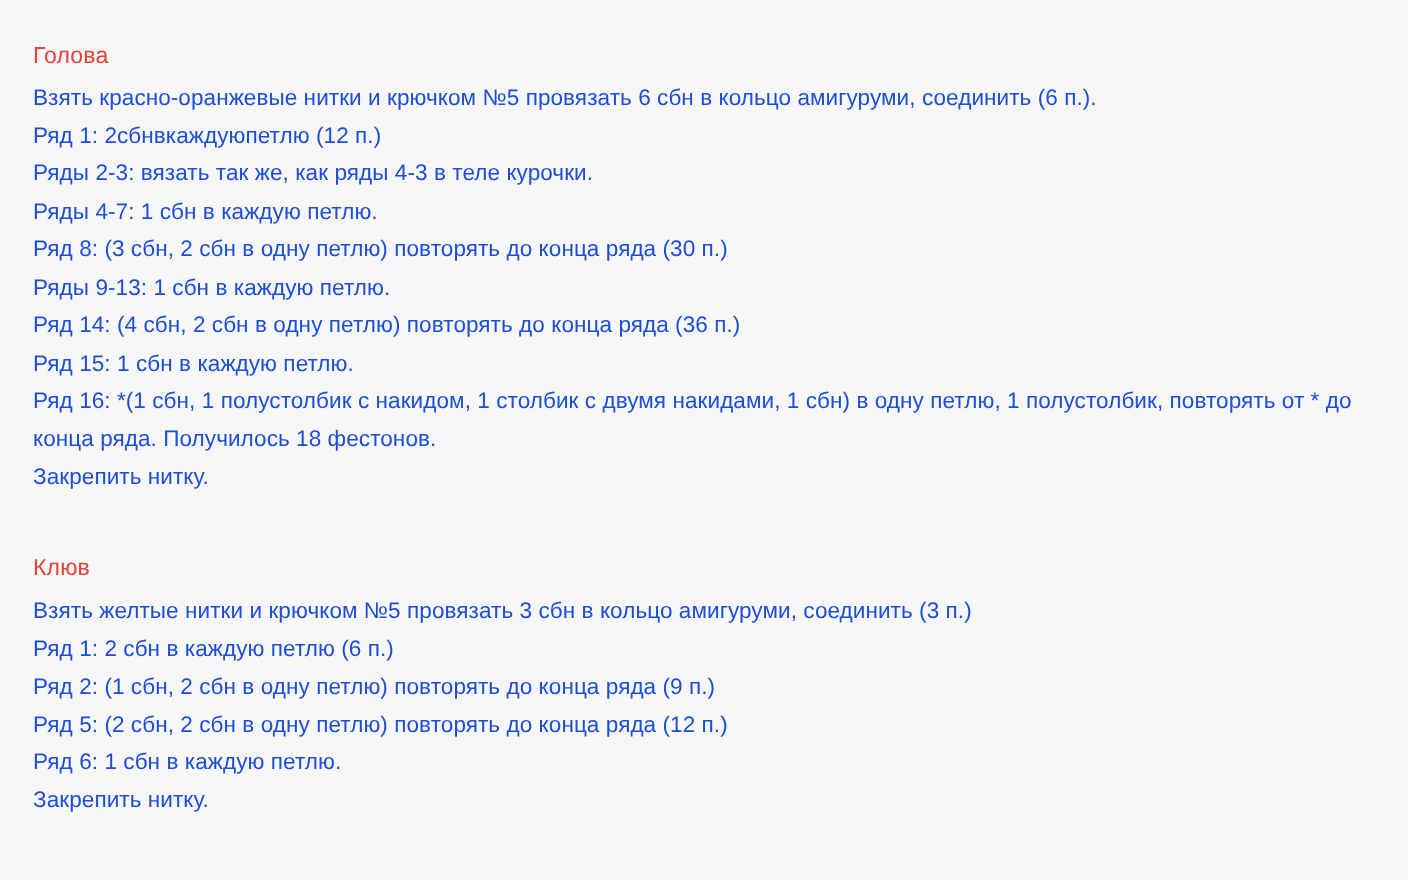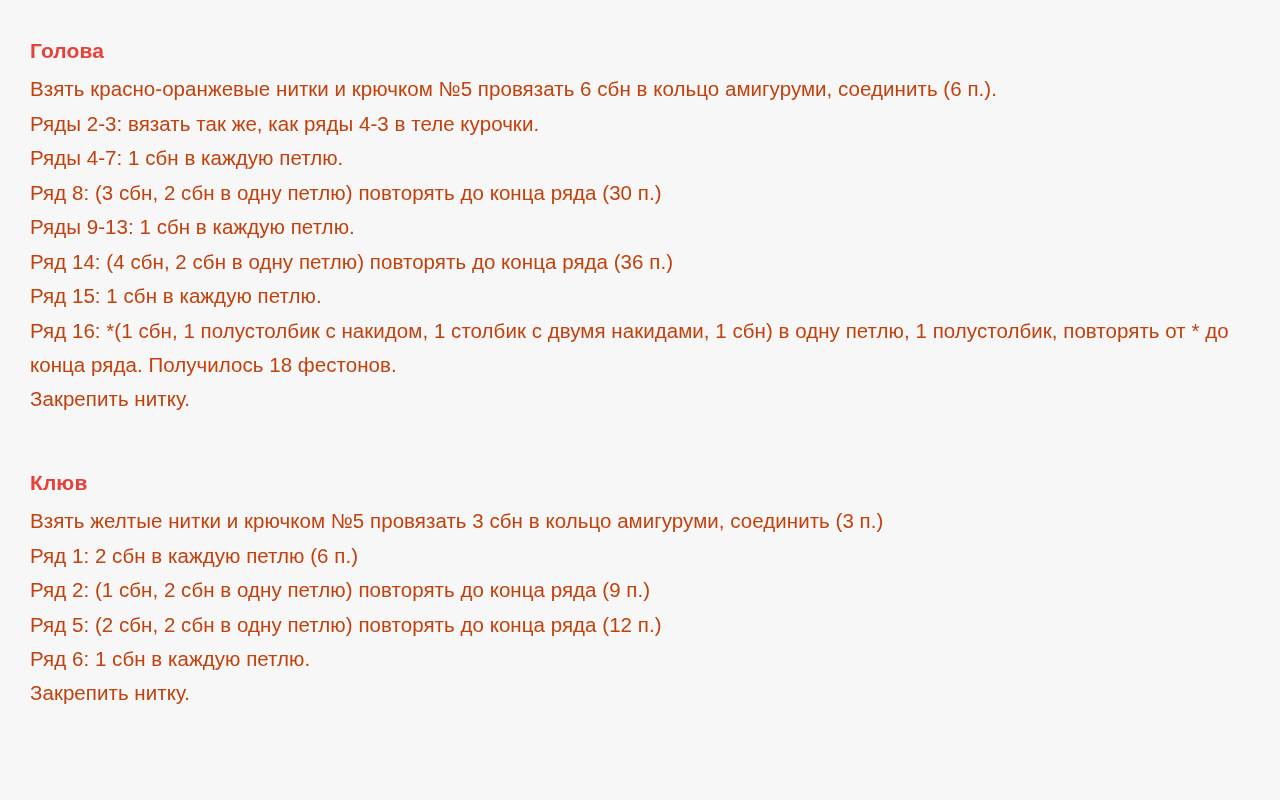--- a/index.html
+++ b/index.html
@@ -23,42 +23,43 @@
   }
   .section {
     margin-bottom: 0;
   }
   .section + .section {
     margin-top: 51px;
   }
   .section-title {
     color: #e8413a;
     font-size: 21px;
-    font-weight: bold;
+    font-weight: normal;
     line-height: 1.45;
     margin: 0 0 6px 0;
     letter-spacing: 0.1px;
   }
   .line {
     font-size: 20.5px;
     line-height: 1.68;
-    color: #c2410c;
+    color: #1d4ed8;
     margin: 0;
     letter-spacing: 0.05px;
     white-space: pre-wrap;
   }
 </style>
 </head>
 <body>
 
 <div class="page">
 
   <div class="section">
     <h2 class="section-title">Голова</h2>
     <p class="line">Взять красно-оранжевые нитки и крючком №5 провязать 6 сбн в кольцо амигуруми, соединить (6 п.).</p>
+    <p class="line">Ряд 1: 2сбнвкаждуюпетлю (12 п.)</p>
     <p class="line">Ряды 2-3: вязать так же, как ряды 4-3 в теле курочки.</p>
     <p class="line">Ряды 4-7: 1 сбн в каждую петлю.</p>
     <p class="line">Ряд 8: (3 сбн, 2 сбн в одну петлю) повторять до конца ряда (30 п.)</p>
     <p class="line">Ряды 9-13: 1 сбн в каждую петлю.</p>
     <p class="line">Ряд 14: (4 сбн, 2 сбн в одну петлю) повторять до конца ряда (36 п.)</p>
     <p class="line">Ряд 15: 1 сбн в каждую петлю.</p>
     <p class="line">Ряд 16: *(1 сбн, 1 полустолбик с накидом, 1 столбик с двумя накидами, 1 сбн) в одну петлю, 1 полустолбик, повторять от * до конца ряда. Получилось 18 фестонов.</p>
     <p class="line">Закрепить нитку.</p>
   </div>
 

